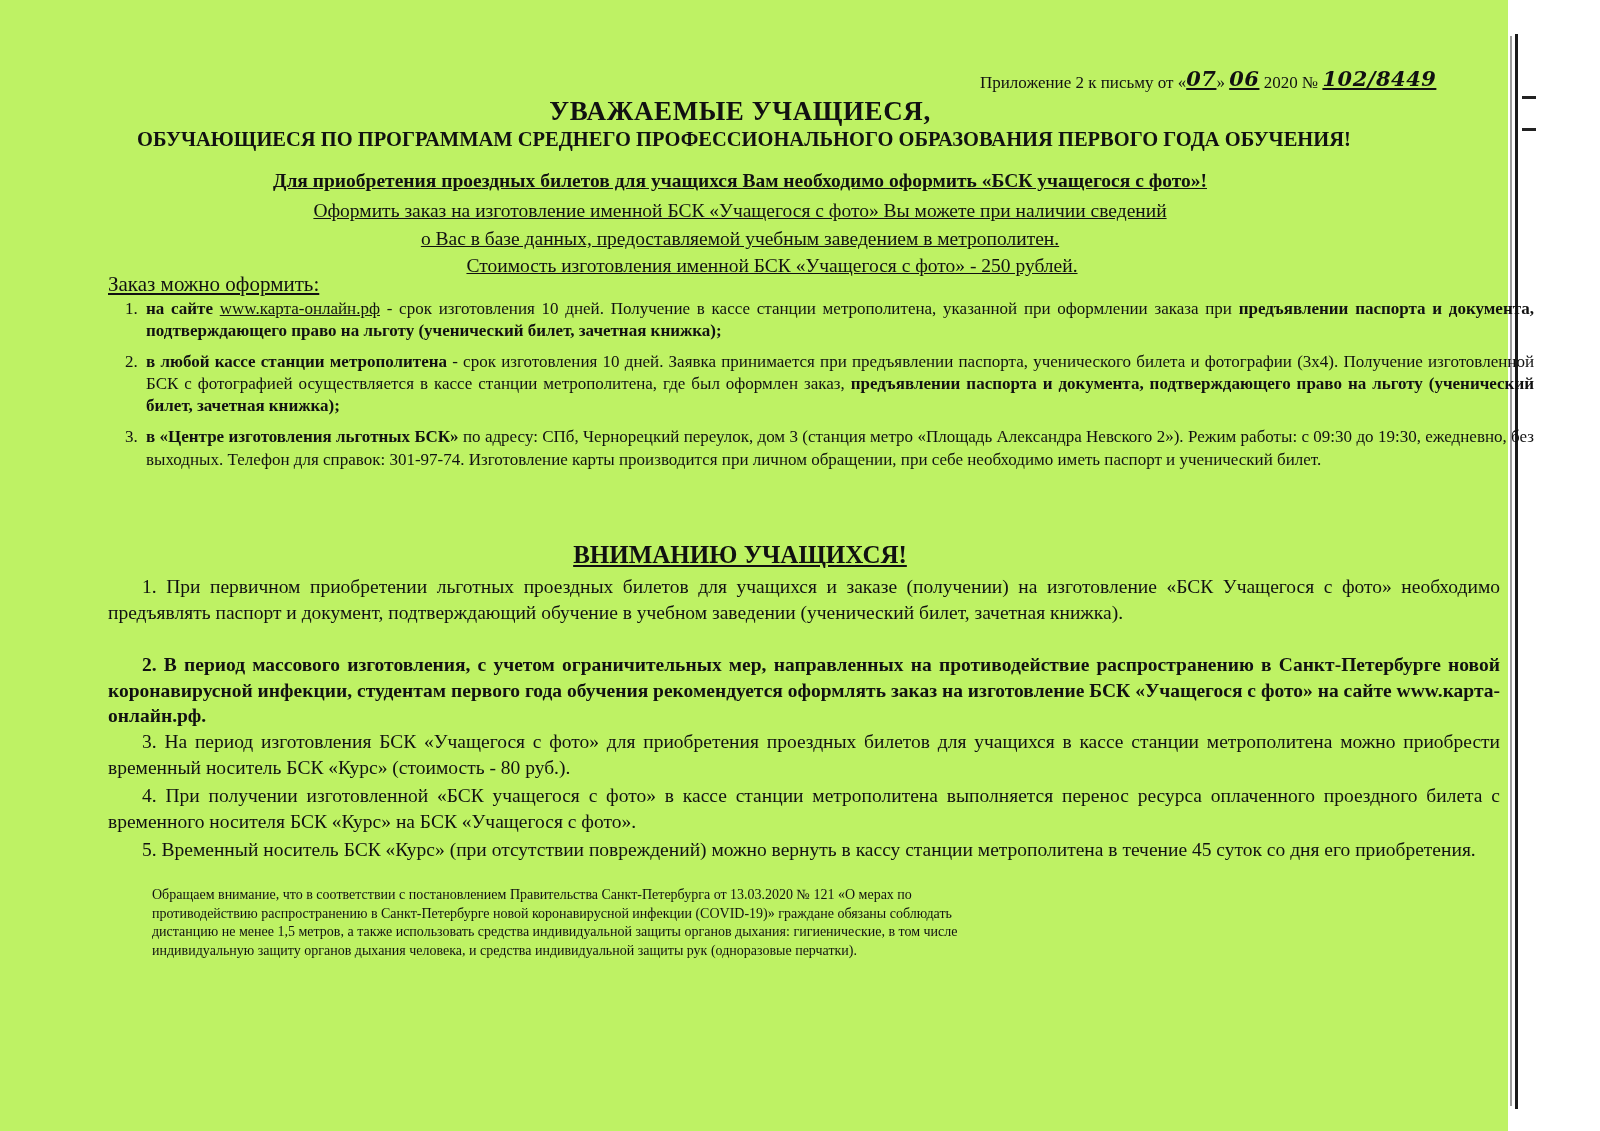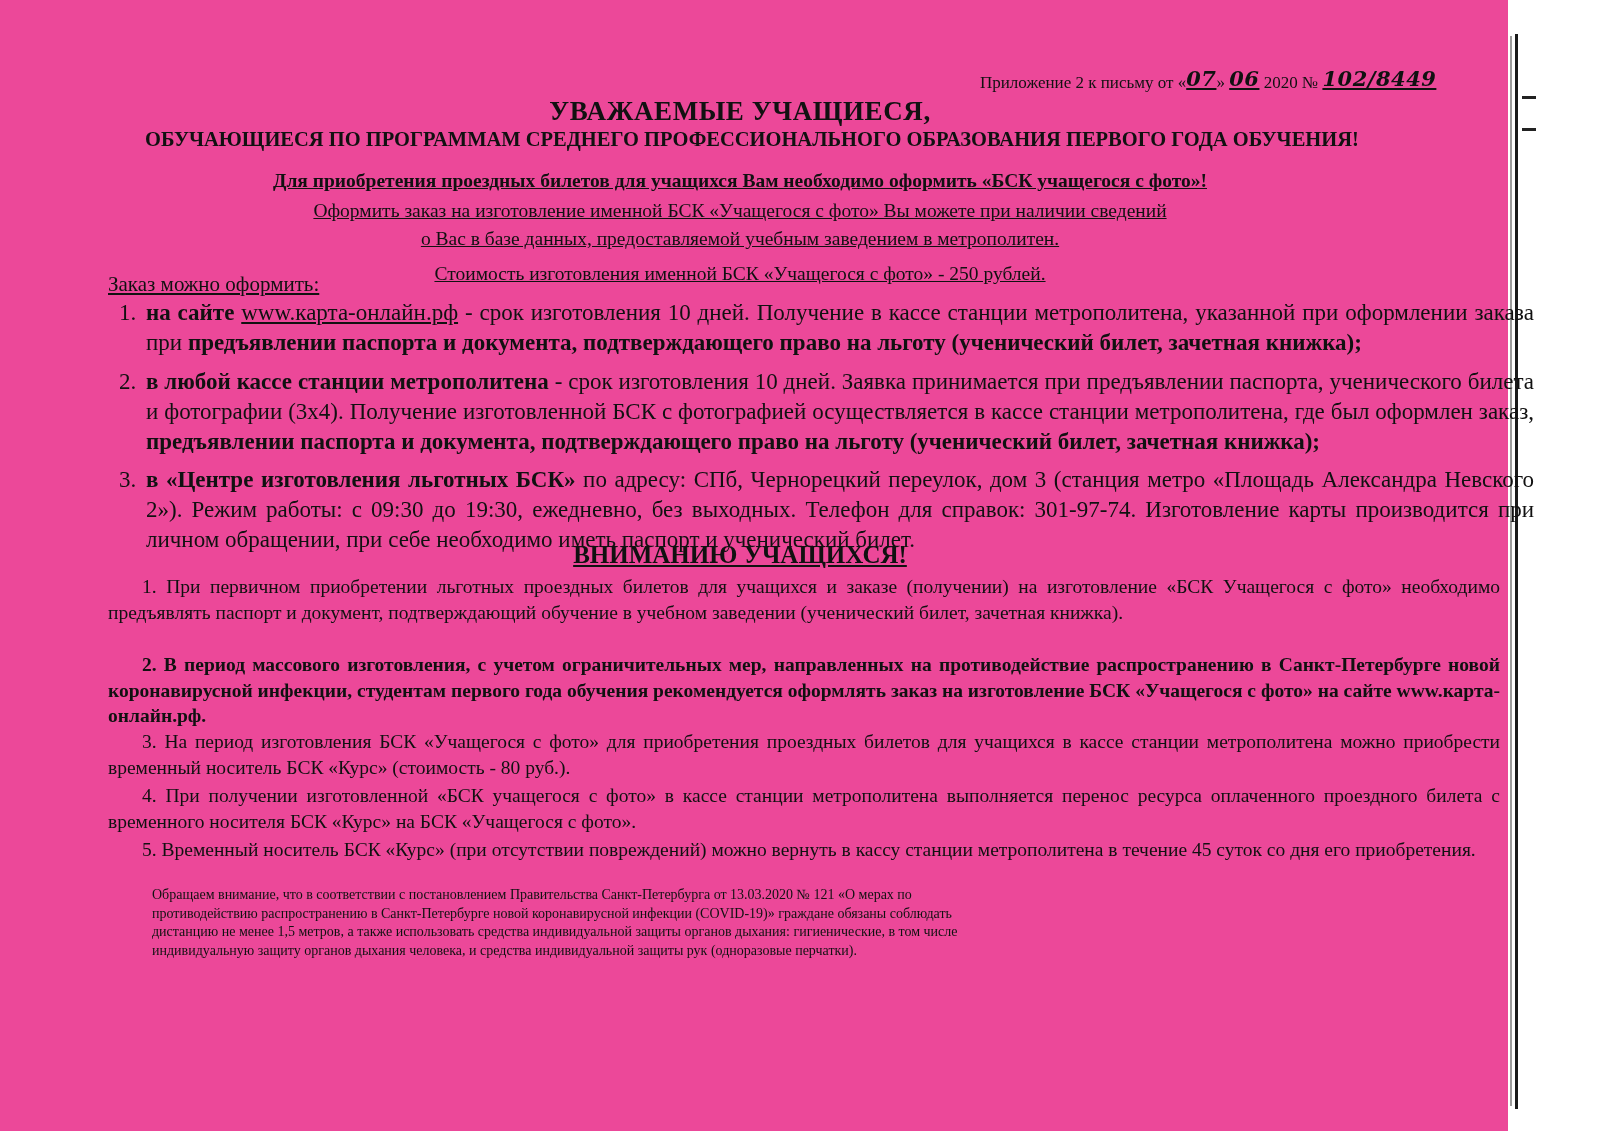--- a/index.html
+++ b/index.html
@@ -13,21 +13,21 @@
     font-family: "Liberation Serif", serif;
     color: #111111;
     position: relative;
     overflow: hidden;
   }
   .page {
     position: absolute;
     top: 0; left: 0;
     width: 1600px;
     height: 1131px;
-    background: #ec4899;
+    background: #bef264;
   }
   
   .scan-edge {
     position: absolute;
     top: 0;
     right: 0;
     width: 92px;
     height: 1131px;
     background: #ffffff;
   }
@@ -86,55 +86,55 @@
     width: 1480px;
     text-align: center;
     font-size: 27px;
     font-weight: bold;
     letter-spacing: .6px;
     margin: 0;
   }
   .subtitle {
     position: absolute;
     top: 128px;
-    left: 12px;
+    left: 4px;
     width: 1480px;
     text-align: center;
     font-size: 20.5px;
     font-weight: bold;
     margin: 0;
   }
   .lead {
     position: absolute;
     left: 0;
     width: 1480px;
     text-align: center;
     font-size: 19.5px;
   }
   .lead.l1 { top: 170px; font-weight: bold; text-decoration: underline; }
   .lead.l2 { top: 200px; text-decoration: underline; }
   .lead.l3 { top: 228px; text-decoration: underline; }
-  .lead.l4 { top: 263px; text-decoration: underline; }
+  .lead.l4 { top: 255px; text-decoration: underline; padding-left: 32px; }
 
   .order-head {
     position: absolute;
     top: 272px;
     left: 108px;
     font-size: 21px;
     text-decoration: underline;
   }
 
   ol.list {
     position: absolute;
     top: 298px;
     left: 108px;
     width: 1392px;
     margin: 0;
     padding: 0 0 0 34px;
-    font-size: 23px;
+    font-size: 17px;
     line-height: 1.30;
     text-align: justify;
   }
   ol.list > li { margin: 0 0 0 0; padding-left: 4px; }
   ol.list > li + li { margin-top: 9px; }
   b { font-weight: bold; }
   .u { text-decoration: underline; }
 
   h2.attention {
     position: absolute;

